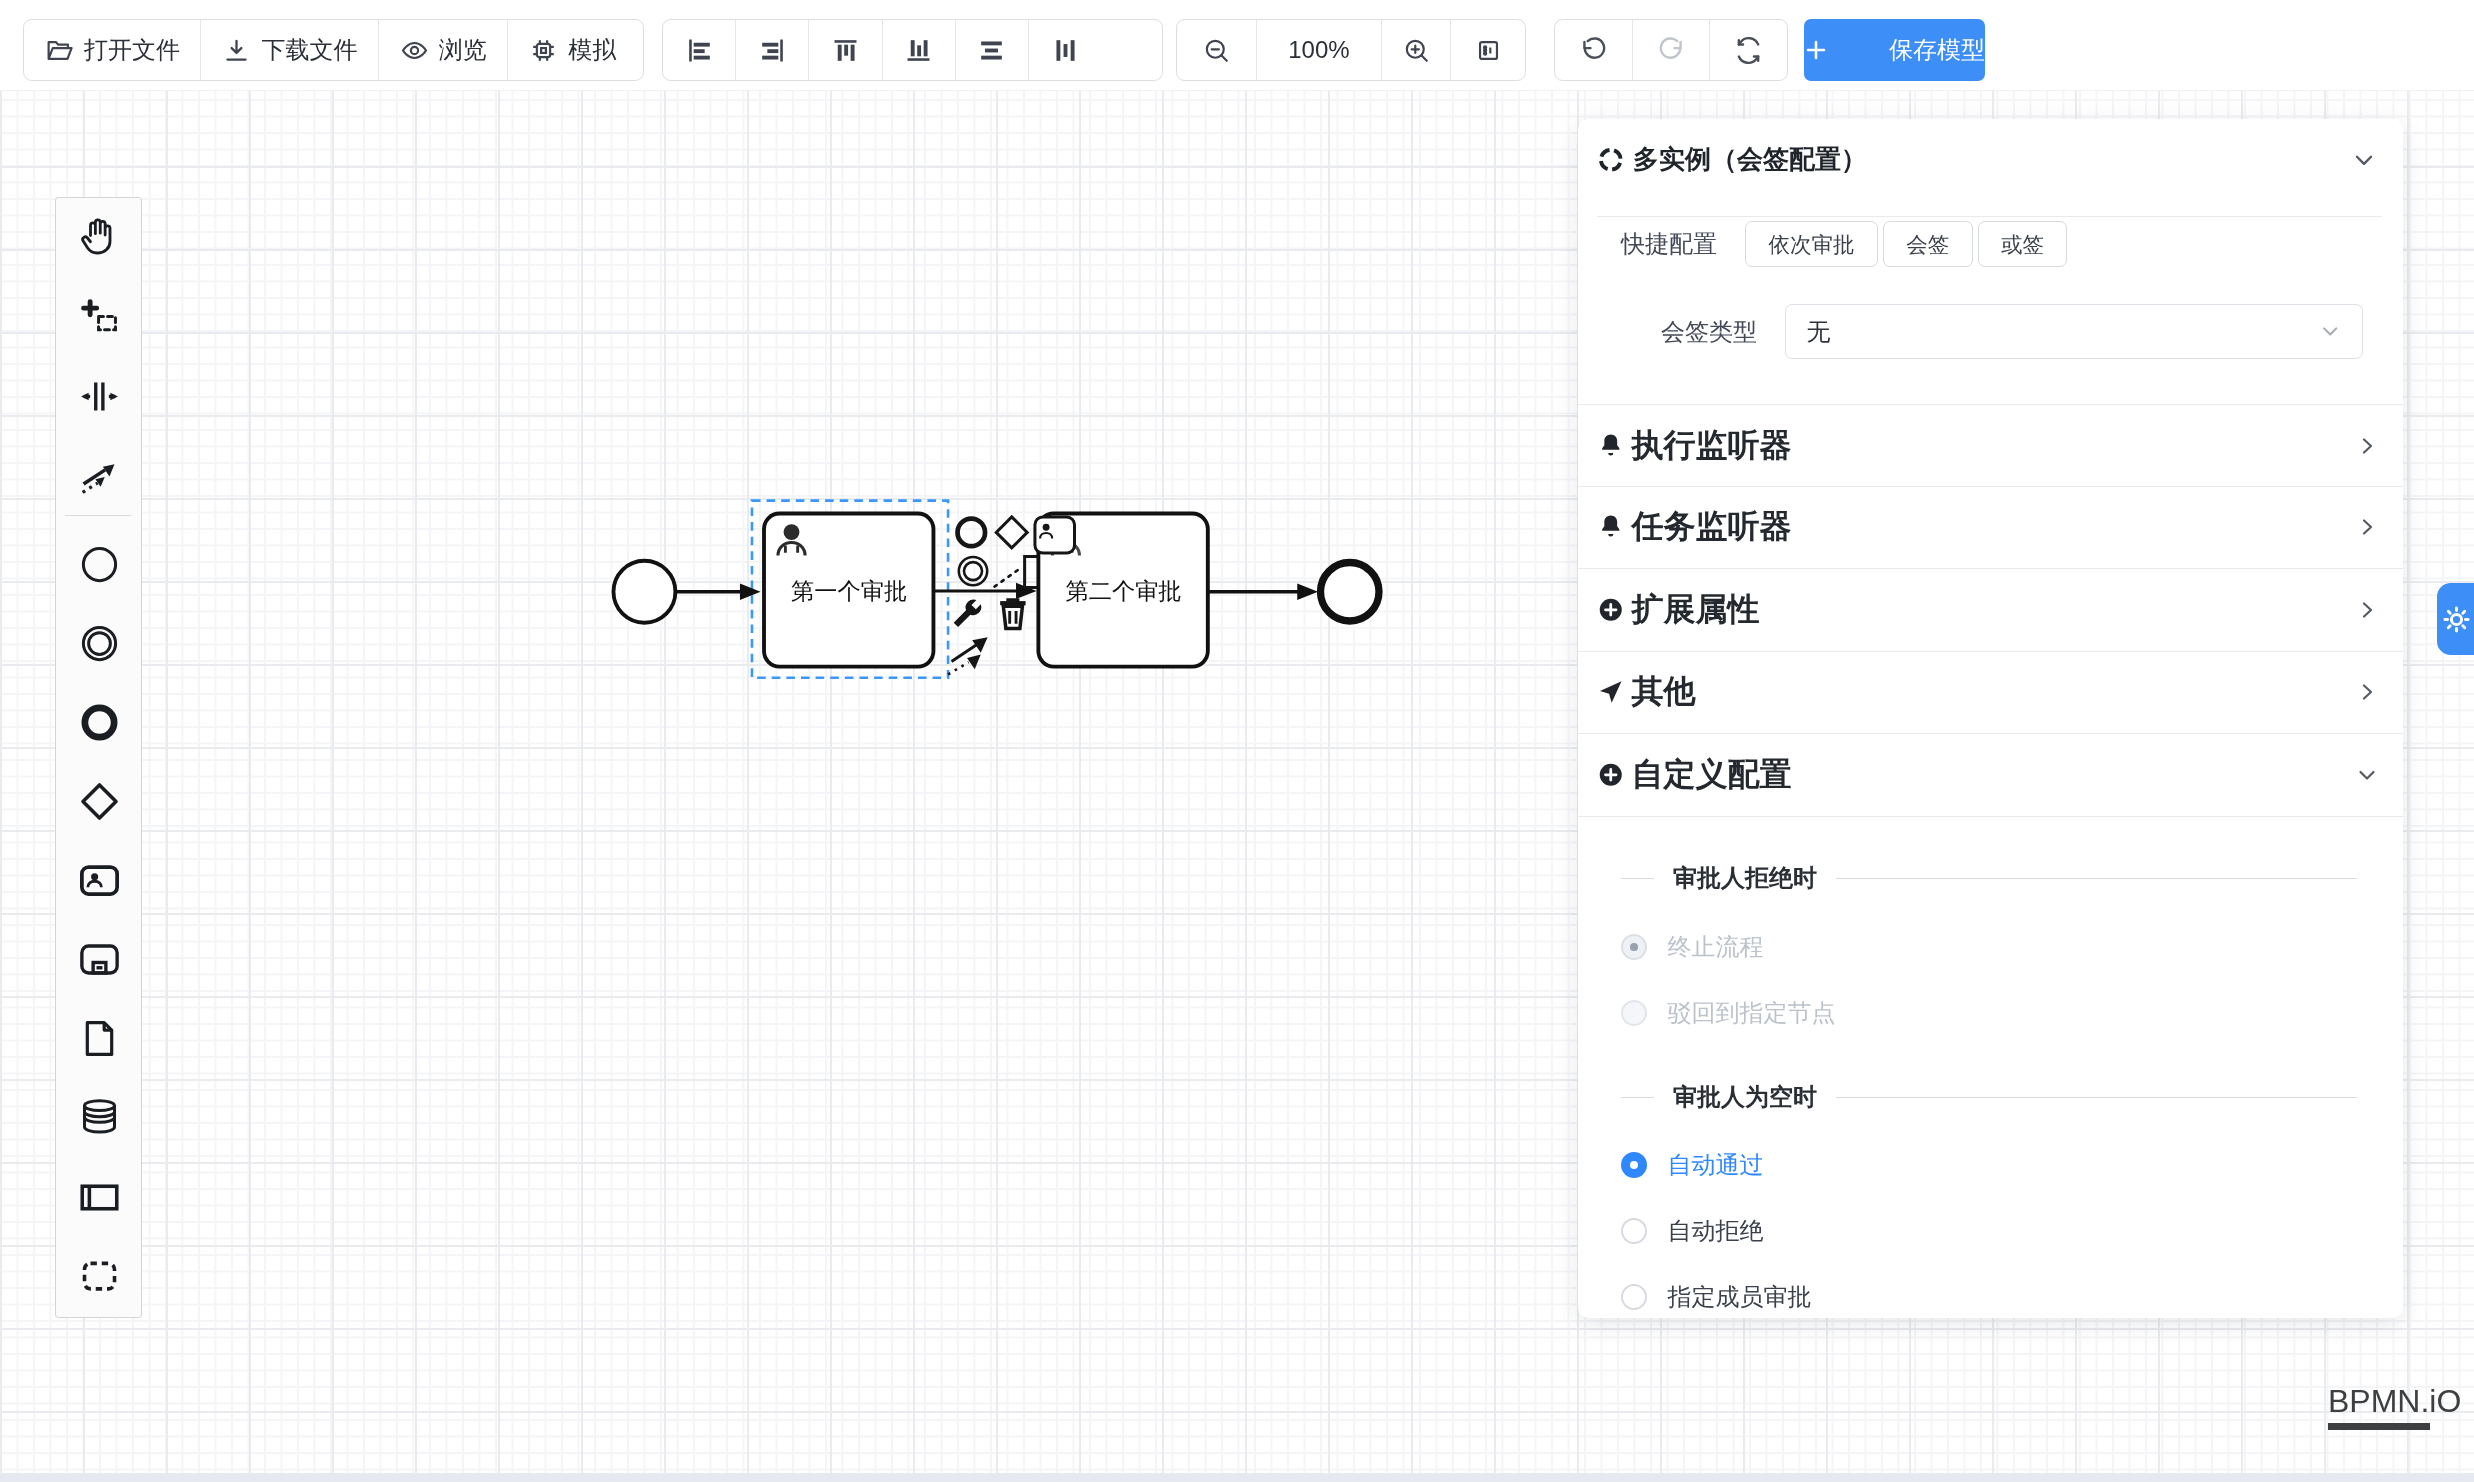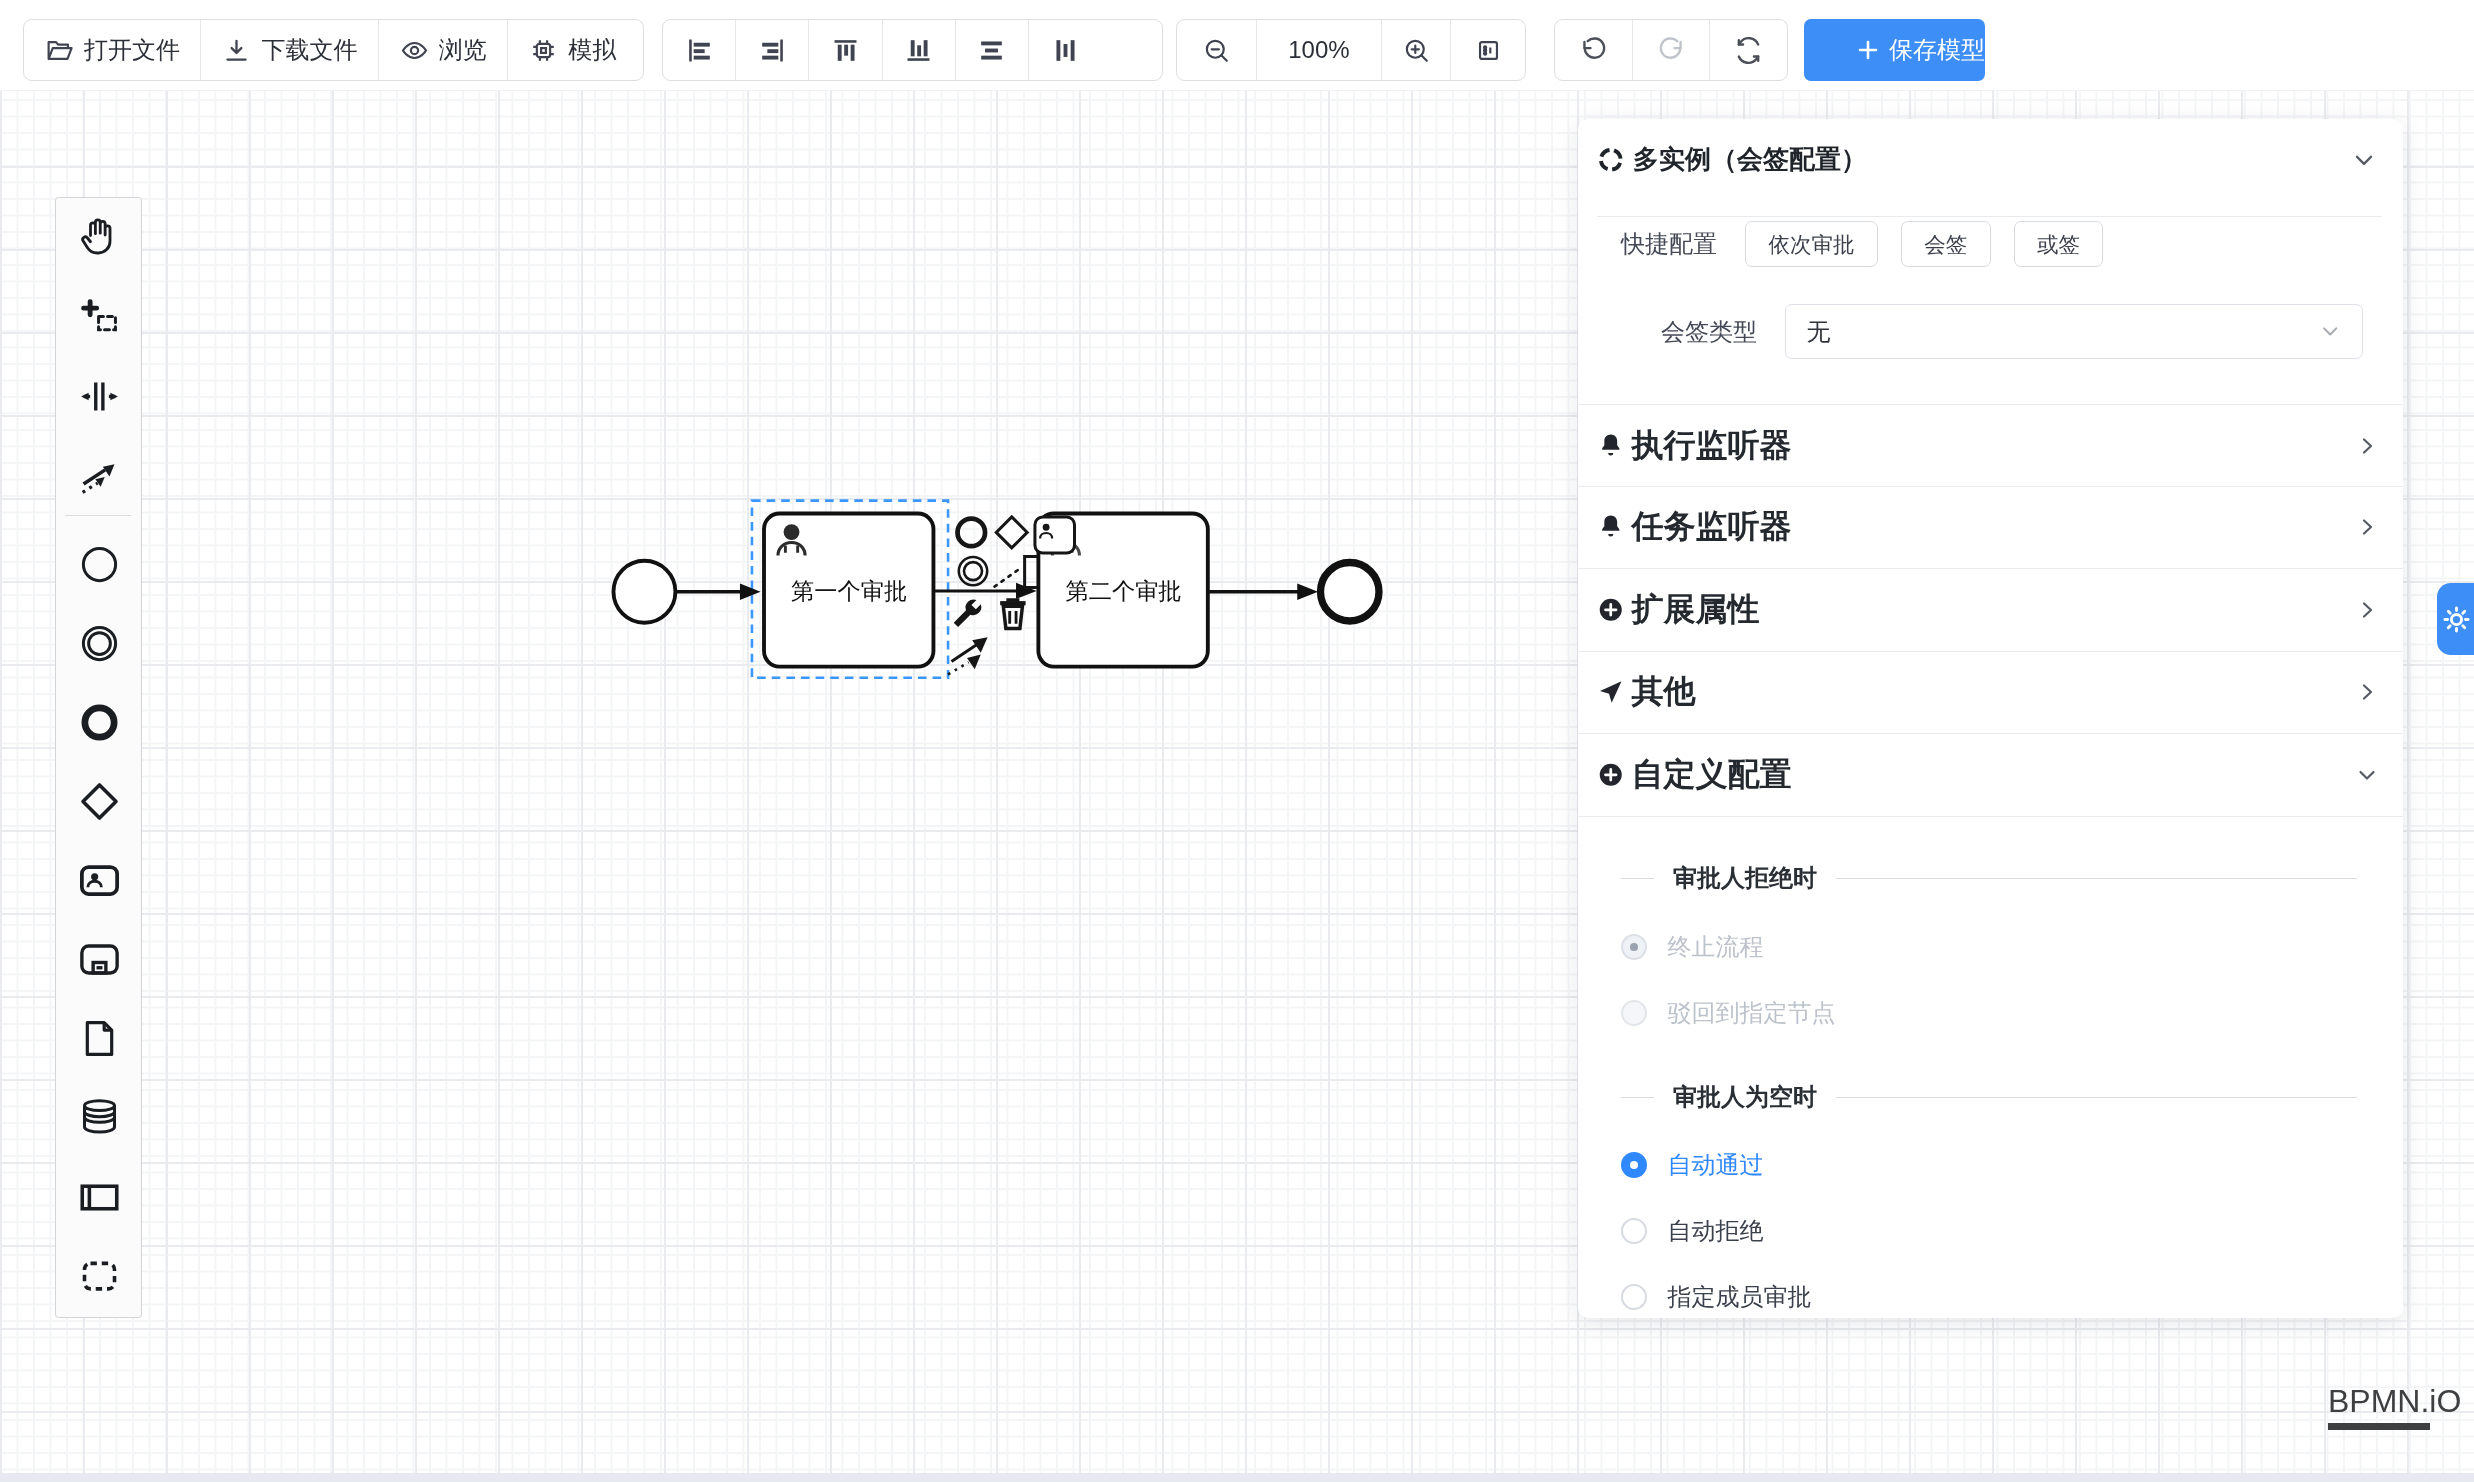--- a/index.html
+++ b/index.html
@@ -25,36 +25,36 @@
   .abs{position:absolute;}
   svg{display:block;}
 
   
   .toolbar{position:absolute;left:0;top:0;width:2475px;height:91px;background:#fff;border-bottom:1.7px solid #f0f1f3;}
   .tgroup{position:absolute;top:19px;height:62px;display:flex;align-items:stretch;background:#fff;border:1.7px solid #dcdde0;border-radius:8.6px;overflow:hidden;}
   .tcell{display:flex;align-items:center;justify-content:center;gap:10.3px;padding:0 20.6px;font-size:24px;color:#2b2f38;cursor:pointer;white-space:nowrap;}
   .tcell + .tcell{border-left:1.7px solid #e5e6e9;}
   .tcell .ticon{color:#3f4450;}
   .savebtn{position:absolute;left:1804px;top:19px;width:181px;height:62px;background:var(--accent);border:none;border-radius:6.9px;
-    display:flex;align-items:center;justify-content:flex-end;gap:8.6px;color:#fff;font-size:24px;cursor:pointer;}
+    display:flex;align-items:center;justify-content:space-between;gap:8.6px;color:#fff;font-size:24px;cursor:pointer;}
 
   
   .palette{position:absolute;left:55px;top:197px;width:87px;height:1121px;background:#fbfbfc;border:1.7px solid #d2d4d8;border-radius:3.4px;}
   .pitem{position:absolute;left:20.6px;width:45px;height:45px;color:#1a1d21;cursor:pointer;}
   .psep{position:absolute;left:8.6px;width:66px;height:0;border-top:1.7px solid #d9dbdf;}
 
   
   .panel{position:absolute;left:1578px;top:119px;width:825px;height:1199px;background:#fff;border-radius:10.3px;
     box-shadow:0 5.2px 24px rgba(20,30,50,.10);}
   .p-header{position:absolute;left:19px;right:26px;top:15.5px;height:50px;display:flex;align-items:center;gap:8.6px;cursor:pointer;justify-content:center;}
   .p-title{font-size:26px;font-weight:600;color:#1f242b;}
   .p-div{position:absolute;left:19px;right:20.6px;height:0;border-top:1.7px solid var(--line);}
   .frow{position:absolute;left:43px;right:40px;display:flex;align-items:center;}
   .flabel{width:100px;font-size:24px;color:var(--ink-soft);flex:none;}
-  .qbtn{display:inline-flex;align-items:center;justify-content:center;height:46px;padding:0 22.4px;margin-right:23px;
+  .qbtn{display:inline-flex;align-items:center;justify-content:center;height:46px;padding:0 22.4px;margin-right:5px;
     background:#fff;border:1.7px solid #d6d9de;border-radius:6.9px;font-size:21.5px;color:#3a3f4a;cursor:pointer;text-align:center;}
   .selectbox{flex:1;height:55px;border:1.7px solid #dde0e6;border-radius:6.9px;display:flex;align-items:center;
     padding:0 20.6px;font-size:24px;color:#2f333b;cursor:pointer;background:#fff;margin-left:24px;}
   .selectbox .val{flex:1;}
   .sec-row{position:absolute;left:0;width:825px;height:83px;display:flex;align-items:center;padding:0 24px 0 19px;cursor:pointer;border-bottom:1.7px solid var(--line);}
   .sec-row .sec-label{font-size:32px;font-weight:600;color:#24292f;margin-left:6.9px;flex:1;}
   .sec-ic{color:#22262c;}
   .chev{color:#555a63;}
   .divtitle{position:absolute;left:43px;right:46px;display:flex;align-items:center;gap:19px;}
   .divtitle .ln{height:0;border-top:1.7px solid #d8dbe0;}

